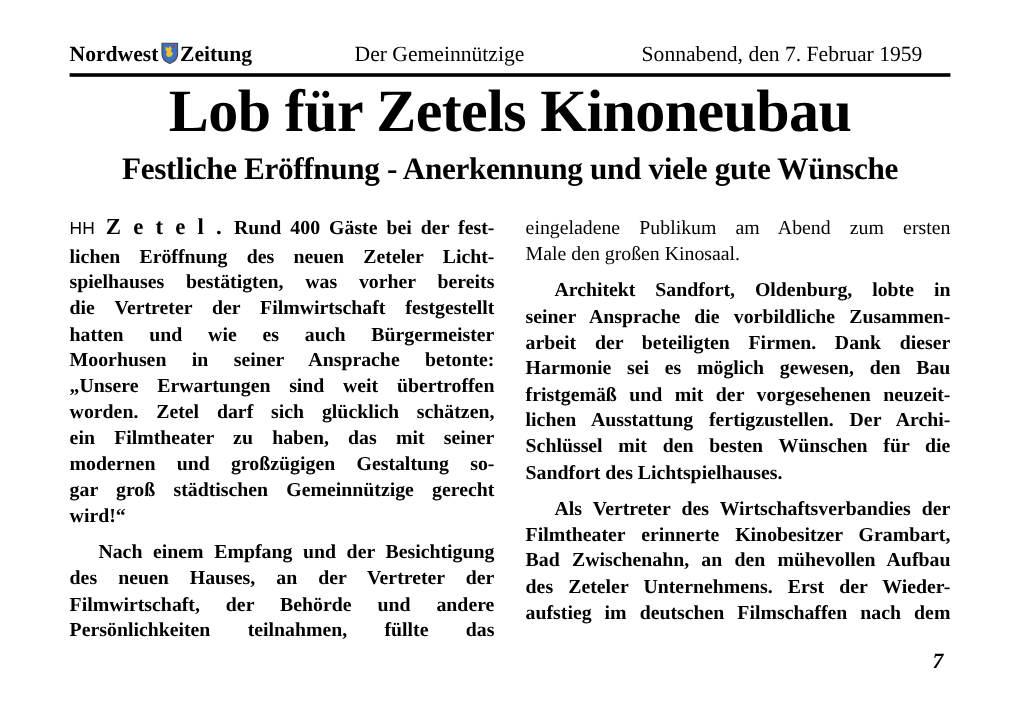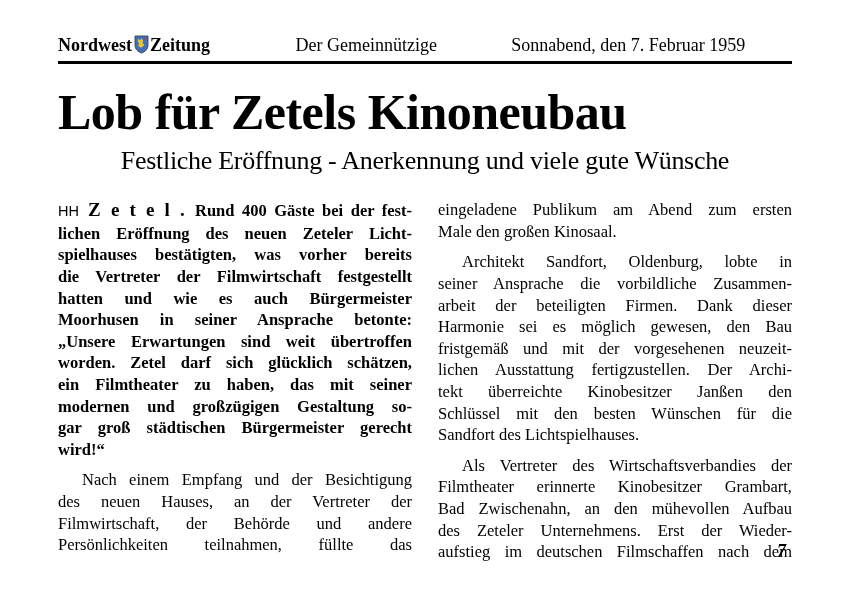--- a/index.html
+++ b/index.html
@@ -38,63 +38,65 @@
     font-weight: bold;
     white-space: nowrap;
   }
   .m-center {
     flex: 1;
     text-align: left;
     white-space: nowrap;
   }
   .m-right {
     flex: 1.3;
-    text-align: left;
+    text-align: center;
     white-space: nowrap;
   }
   .crest {
     display: inline-block;
     margin: 0 1px 0 2px;
     position: relative;
     top: 2px;
   }
   .rule {
     height: 3px;
     background: #000000;
     margin-top: 5px;
   }
   
   .headline {
-    margin: 23px 0 0 0;
+    margin: 3px 0 0 0;
     font-size: 50px;
     line-height: 1.02;
     font-weight: bold;
+    text-align: center;
     letter-spacing: -0.5px;
   }
   .subheadline {
     margin: 9px 0 0 0;
     font-size: 26px;
     line-height: 1.05;
-    font-weight: normal;
+    font-weight: bold;
     text-align: center;
     letter-spacing: -0.3px;
   }
   
   .columns {
     display: flex;
     gap: 26px;
     margin-top: 25px;
     font-size: 16.5px;
   }
   .col {
     flex: 1;
     min-width: 0;
   }
   .para + .para {
     margin-top: 9px;
+    font-weight: bold;
   }
   .para.bold {
     font-weight: bold;
   }
   .line {
     line-height: 21.6px;
     white-space: nowrap;
     text-align: justify;
     text-align-last: justify;
   }
@@ -157,21 +159,21 @@
             <div class="line"><span class="lead-prefix">HH</span><span class="lead-dateline"> Z e t e l . </span>Rund 400 Gäste bei der fest-</div>
             <div class="line">lichen Eröffnung des neuen Zeteler Licht-</div>
             <div class="line">spielhauses bestätigten, was vorher bereits</div>
             <div class="line">die Vertreter der Filmwirtschaft festgestellt</div>
             <div class="line">hatten und wie es auch Bürgermeister</div>
             <div class="line">Moorhusen in seiner Ansprache betonte:</div>
             <div class="line">„Unsere Erwartungen sind weit übertroffen</div>
             <div class="line">worden. Zetel darf sich glücklich schätzen,</div>
             <div class="line">ein Filmtheater zu haben, das mit seiner</div>
             <div class="line">modernen und großzügigen Gestaltung so-</div>
-            <div class="line">gar groß städtischen Bürgermeister gerecht</div>
+            <div class="line">gar groß städtischen Gemeinnützige gerecht</div>
             <div class="line last">wird!“</div>
           </div>
           <div class="para">
             <div class="line indent">Nach einem Empfang und der Besichtigung</div>
             <div class="line">des neuen Hauses, an der Vertreter der</div>
             <div class="line">Filmwirtschaft, der Behörde und andere</div>
             <div class="line">Persönlichkeiten teilnahmen, füllte das</div>
           </div>
         </div>
       <div class="col">
@@ -179,21 +181,20 @@
             <div class="line">eingeladene Publikum am Abend zum ersten</div>
             <div class="line last">Male den großen Kinosaal.</div>
           </div>
           <div class="para">
             <div class="line indent">Architekt Sandfort, Oldenburg, lobte in</div>
             <div class="line">seiner Ansprache die vorbildliche Zusammen-</div>
             <div class="line">arbeit der beteiligten Firmen. Dank dieser</div>
             <div class="line">Harmonie sei es möglich gewesen, den Bau</div>
             <div class="line">fristgemäß und mit der vorgesehenen neuzeit-</div>
             <div class="line">lichen Ausstattung fertigzustellen. Der Archi-</div>
-            <div class="line">tekt überreichte Kinobesitzer Janßen den</div>
             <div class="line">Schlüssel mit den besten Wünschen für die</div>
             <div class="line last">Sandfort des Lichtspielhauses.</div>
           </div>
           <div class="para">
             <div class="line indent">Als Vertreter des Wirtschaftsverbandies der</div>
             <div class="line">Filmtheater erinnerte Kinobesitzer Grambart,</div>
             <div class="line">Bad Zwischenahn, an den mühevollen Aufbau</div>
             <div class="line">des Zeteler Unternehmens. Erst der Wieder-</div>
             <div class="line">aufstieg im deutschen Filmschaffen nach dem</div>
           </div>

